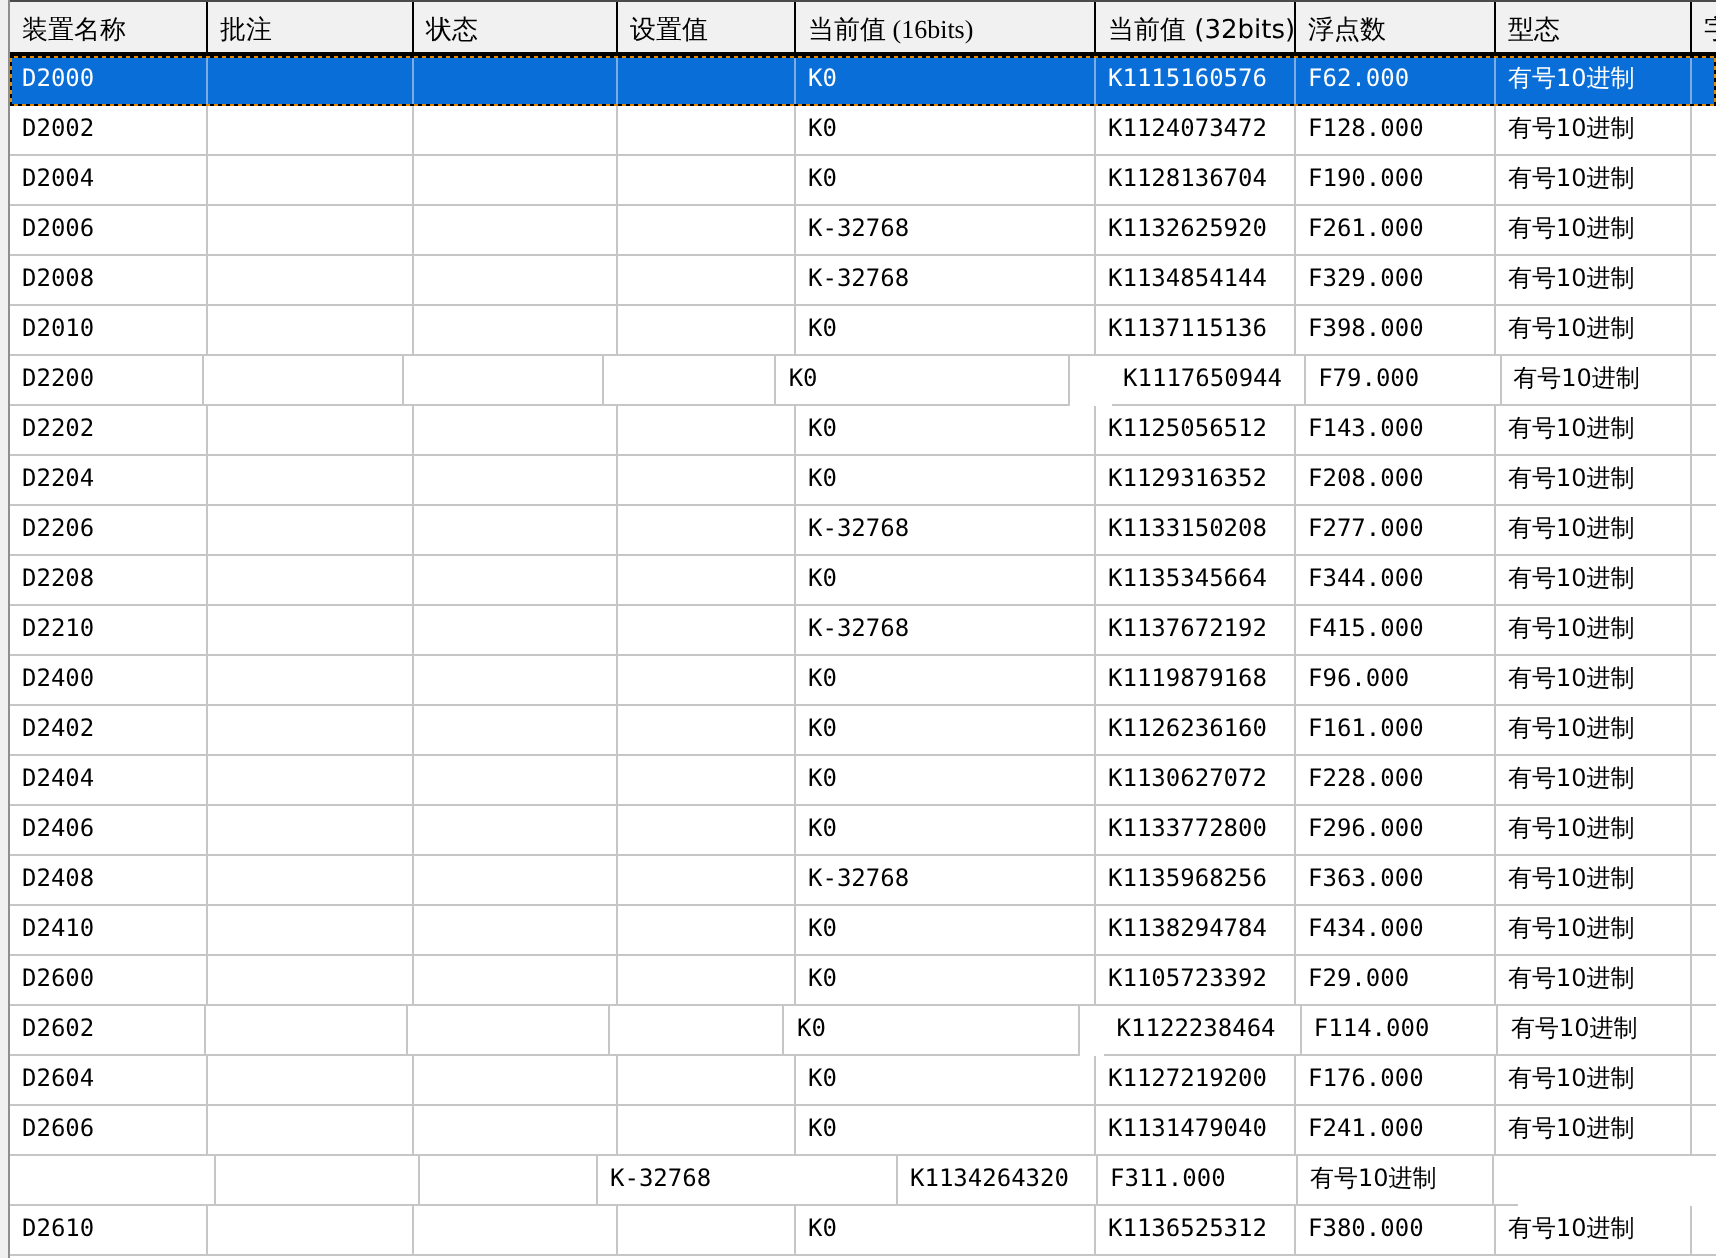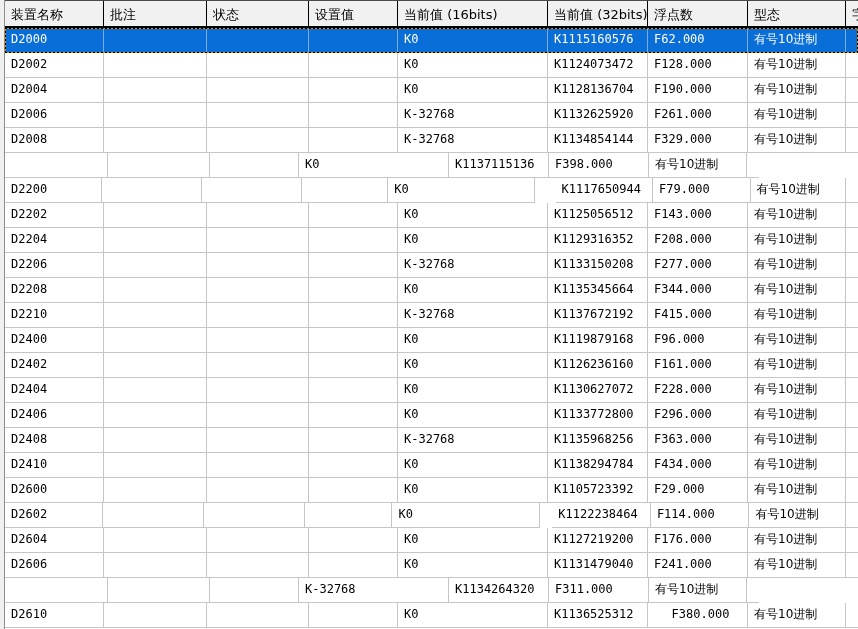--- a/index.html
+++ b/index.html
@@ -60,21 +60,21 @@
 <body>
 
 <div class="window">
   <div class="gutter"></div>
   <div class="grid">
     <div class="header-row" id="header-row">
         <div class="hcell" style="width: 99px;">装置名称</div>
         <div class="hcell" style="width: 103px;">批注</div>
         <div class="hcell" style="width: 102px;">状态</div>
         <div class="hcell" style="width: 89px;">设置值</div>
-        <div class="hcell" style="width: 150px;">当前值 (16bits)</div>
+        <div class="hcell" style="width: 150px; font-family: Liberation Serif, serif;">当前值 (16bits)</div>
         <div class="hcell" style="width: 100px;">当前值 (32bits)</div>
         <div class="hcell" style="width: 100px;">浮点数</div>
         <div class="hcell" style="width: 98px;">型态</div>
         <div class="hcell partial" style="width: 12px;">字符串</div>
       </div>
     <div id="body">
         <div class="row selected">
           <div class="cell" style="width: 99px;">D2000</div>
           <div class="cell" style="width: 103px;"></div>
           <div class="cell" style="width: 102px;"></div>
@@ -123,20 +123,21 @@
           <div class="cell" style="width: 103px;"></div>
           <div class="cell" style="width: 102px;"></div>
           <div class="cell" style="width: 89px;"></div>
           <div class="cell" style="width: 150px;">K-32768</div>
           <div class="cell" style="width: 100px;">K1134854144</div>
           <div class="cell" style="width: 100px;">F329.000</div>
           <div class="cell type-cell" style="width: 98px;">有号10进制</div>
           <div class="cell" style="width: 12px;"></div>
         </div>
         <div class="row">
+          <div class="cell" style="width: 99px;">D2010</div>
           <div class="cell" style="width: 103px;"></div>
           <div class="cell" style="width: 102px;"></div>
           <div class="cell" style="width: 89px;"></div>
           <div class="cell" style="width: 150px;">K0</div>
           <div class="cell" style="width: 100px;">K1137115136</div>
           <div class="cell" style="width: 100px;">F398.000</div>
           <div class="cell type-cell" style="width: 98px;">有号10进制</div>
           <div class="cell" style="width: 12px;"></div>
         </div>
         <div class="row">
@@ -325,19 +326,19 @@
           <div class="cell type-cell" style="width: 98px;">有号10进制</div>
           <div class="cell" style="width: 12px;"></div>
         </div>
         <div class="row">
           <div class="cell" style="width: 99px;">D2610</div>
           <div class="cell" style="width: 103px;"></div>
           <div class="cell" style="width: 102px;"></div>
           <div class="cell" style="width: 89px;"></div>
           <div class="cell" style="width: 150px;">K0</div>
           <div class="cell" style="width: 100px;">K1136525312</div>
-          <div class="cell" style="width: 100px; text-align: center;">F380.000</div>
+          <div class="cell" style="width: 100px;">F380.000</div>
           <div class="cell type-cell" style="width: 98px;">有号10进制</div>
           <div class="cell" style="width: 12px;"></div>
         </div>
       </div>
   </div>
 </div>
 
 </body></html>

